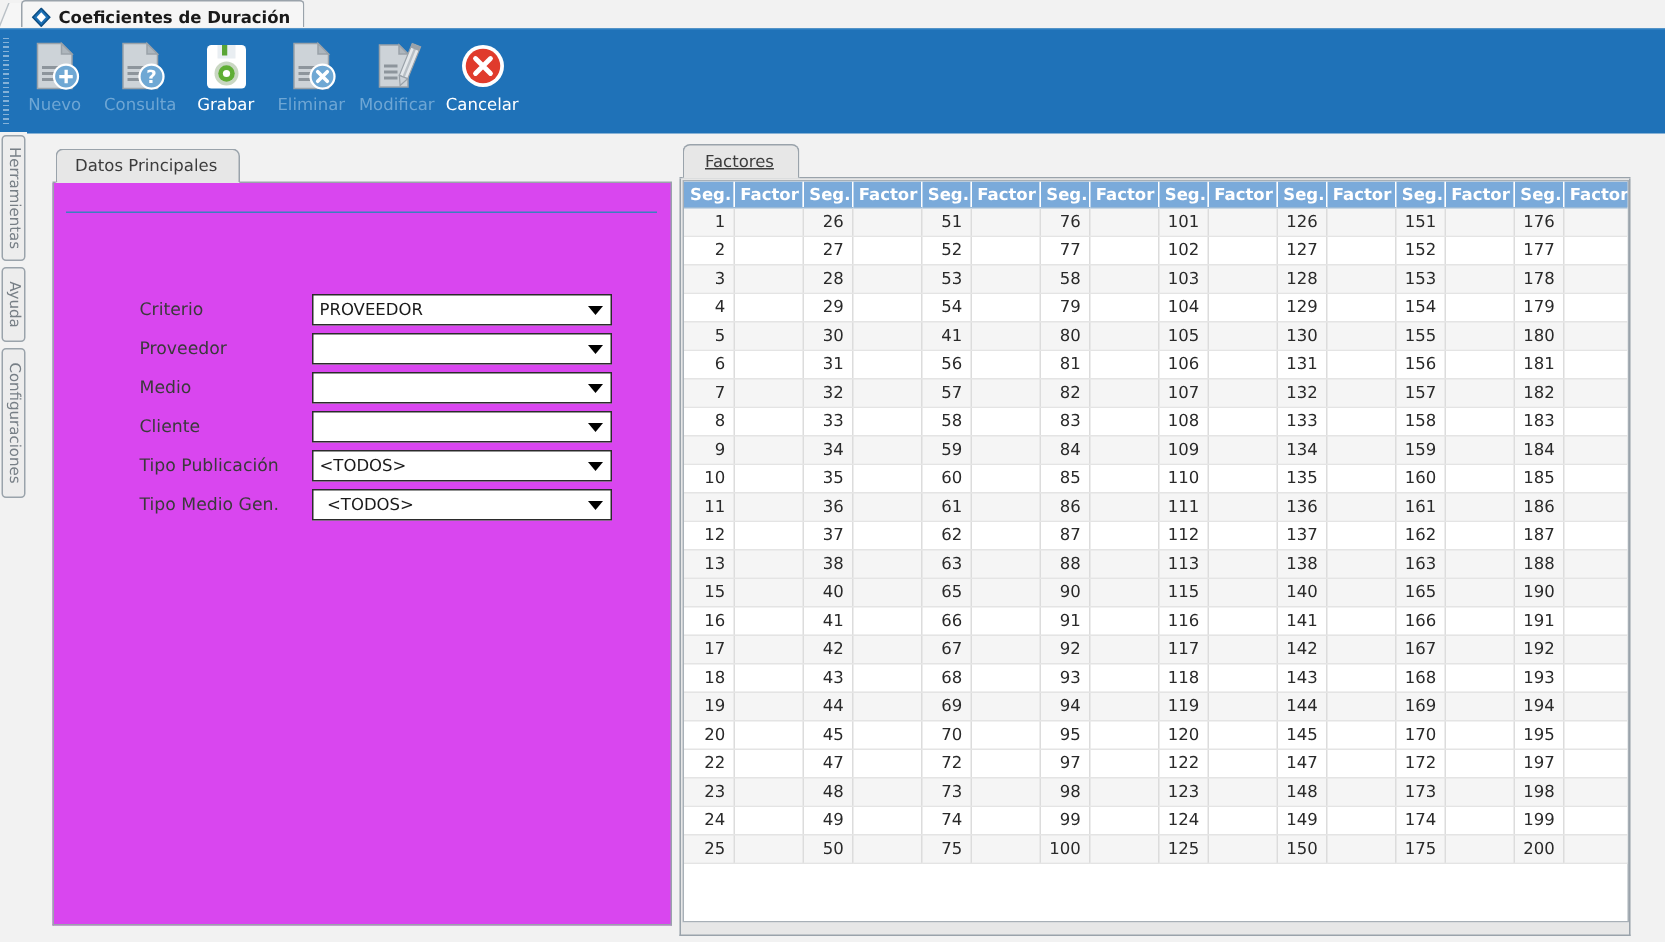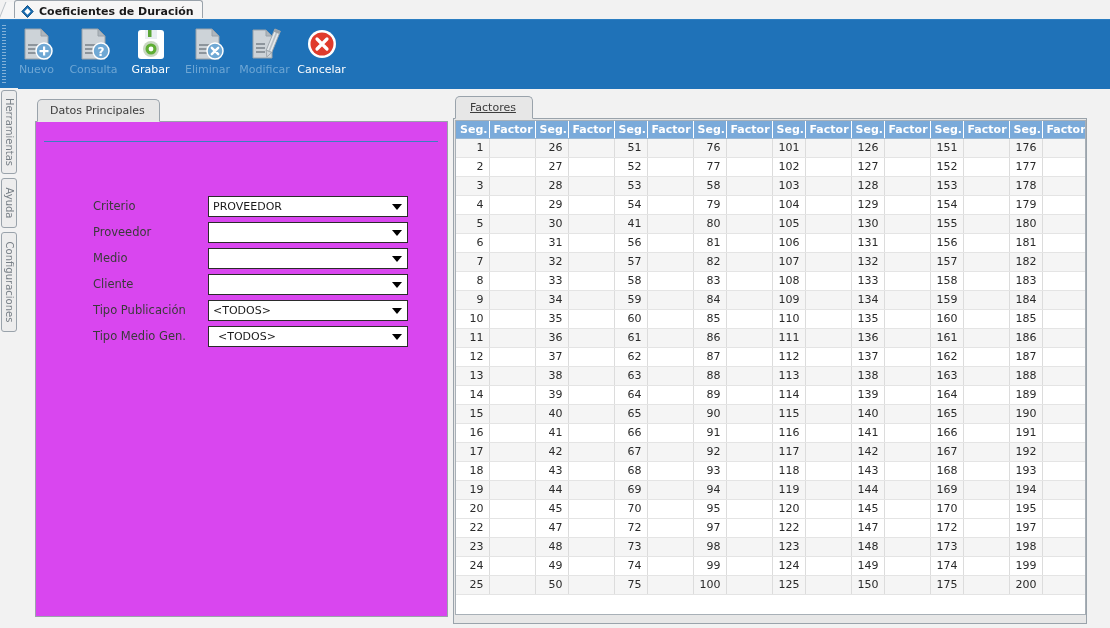--- a/index.html
+++ b/index.html
@@ -765,38 +765,20 @@
                 <td class="fac"></td>
                 <td class="seg">113</td>
                 <td class="fac"></td>
                 <td class="seg">138</td>
                 <td class="fac"></td>
                 <td class="seg">163</td>
                 <td class="fac"></td>
                 <td class="seg">188</td>
                 <td class="fac"></td>
               </tr>
-              <tr class="even">
-                <td class="seg">14</td>
-                <td class="fac"></td>
-                <td class="seg">39</td>
-                <td class="fac"></td>
-                <td class="seg">64</td>
-                <td class="fac"></td>
-                <td class="seg">89</td>
-                <td class="fac"></td>
-                <td class="seg">114</td>
-                <td class="fac"></td>
-                <td class="seg">139</td>
-                <td class="fac"></td>
-                <td class="seg">164</td>
-                <td class="fac"></td>
-                <td class="seg">189</td>
-                <td class="fac"></td>
-              </tr>
               <tr class="odd">
                 <td class="seg">15</td>
                 <td class="fac"></td>
                 <td class="seg">40</td>
                 <td class="fac"></td>
                 <td class="seg">65</td>
                 <td class="fac"></td>
                 <td class="seg">90</td>
                 <td class="fac"></td>
                 <td class="seg">115</td>

